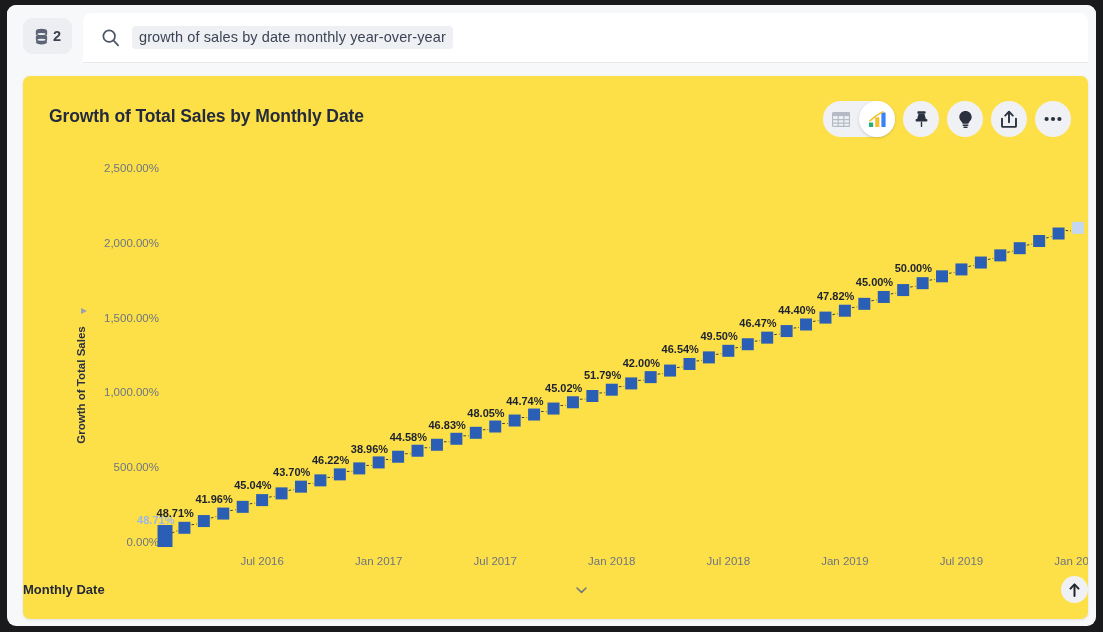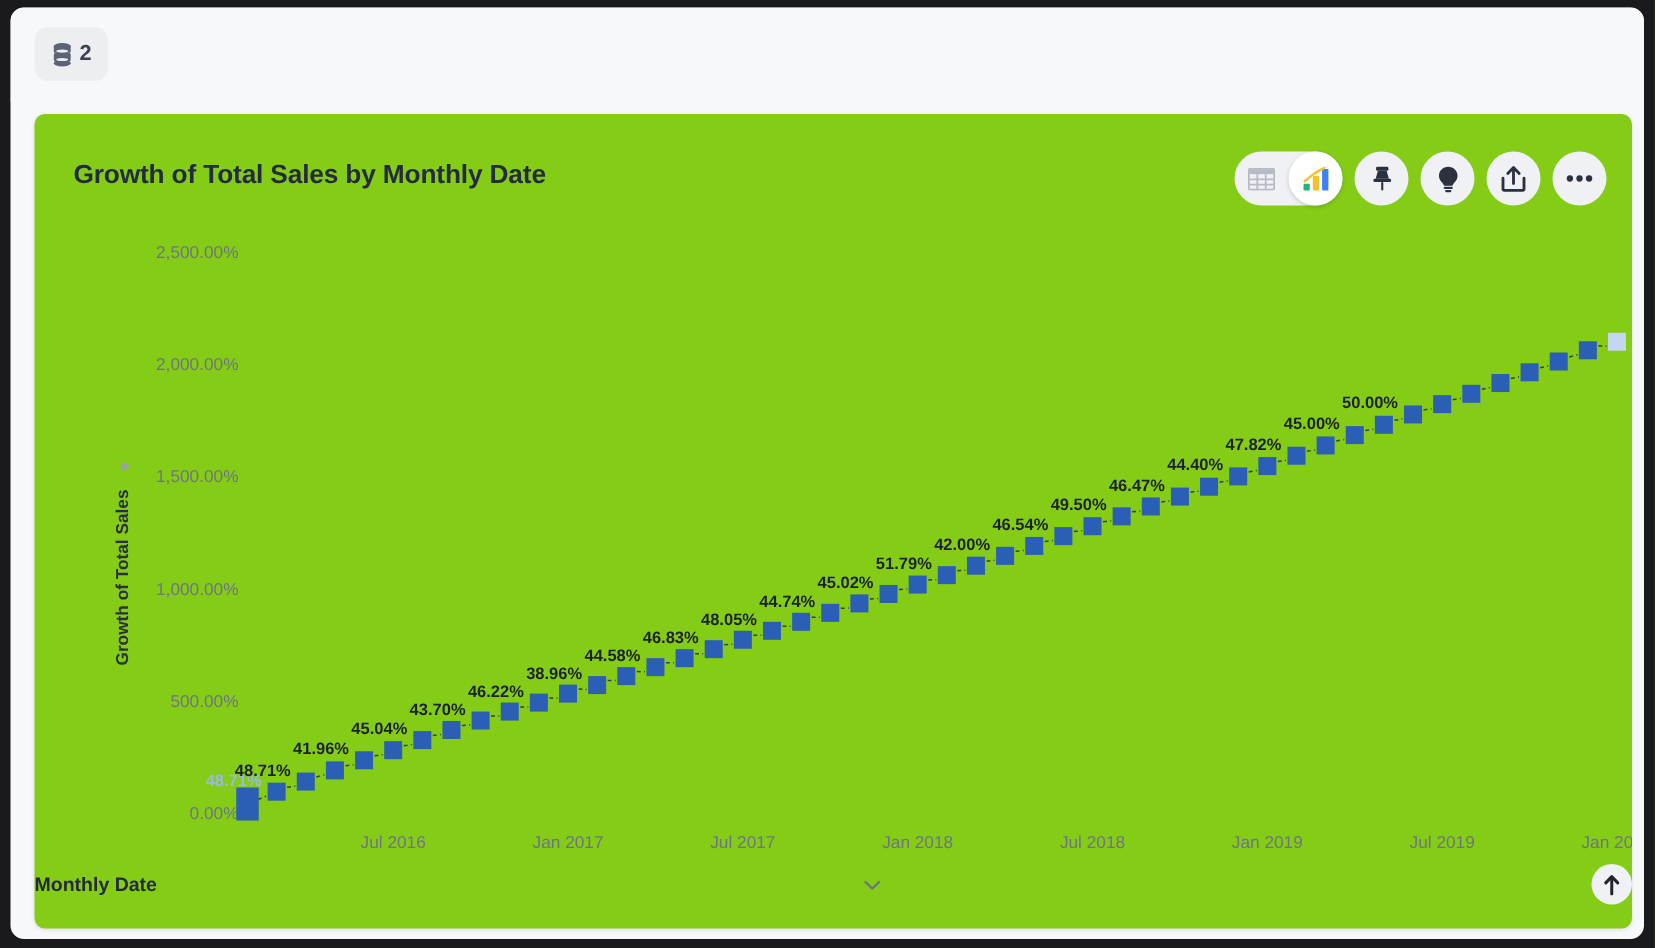--- a/index.html
+++ b/index.html
@@ -70,21 +70,21 @@
     letter-spacing: 0.1px;
     white-space: nowrap;
     cursor: text;
   }
 
   
   #card {
     position: absolute;
     left: 16px; top: 71px;
     width: 1065px; height: 543px;
-    background: #84cc16;
+    background: #fde047;
     border-radius: 7px;
     box-shadow: 0 1px 3px rgba(16,22,40,0.10);
   }
 
   #card-title {
     position: absolute;
     left: 26px; top: 30px;
     font-size: 17.5px;
     font-weight: 700;
     color: #242b3d;
@@ -193,20 +193,27 @@
           <ellipse cx="8" cy="9" rx="6" ry="2.4" fill="#ffffff"></ellipse>
           <ellipse cx="8" cy="9" rx="6" ry="2.4" fill="#5b6374"></ellipse>
           <path d="M2 9v3.6c0 1.33 2.69 2.4 6 2.4s6-1.07 6-2.4V9" fill="#5b6374"></path>
           <ellipse cx="8" cy="15" rx="6" ry="2.4" fill="#5b6374"></ellipse>
           <ellipse cx="8" cy="6.4" rx="4.3" ry="1.1" fill="#eceef2"></ellipse>
           <ellipse cx="8" cy="12.4" rx="4.3" ry="1.1" fill="#eceef2"></ellipse>
         </svg>
         <span class="cnt">2</span>
       </div>
 
+      <div id="searchbox">
+        <svg id="search-icon" viewBox="0 0 20 20">
+          <circle cx="8.6" cy="8.6" r="6.1" fill="none" stroke="#4b5363" stroke-width="1.8"></circle>
+          <line x1="13.1" y1="13.1" x2="18" y2="18.2" stroke="#4b5363" stroke-width="1.8" stroke-linecap="round"></line>
+        </svg>
+        <span id="search-chip" title="Ask a question">growth of sales by date monthly year-over-year</span>
+      </div>
     </div>
 
     <div id="card">
 
       <div id="card-title">Growth of Total Sales by Monthly Date</div>
 
       <div id="toolbar">
 
         <div class="seg">
           <button class="sbtn" title="Table">

